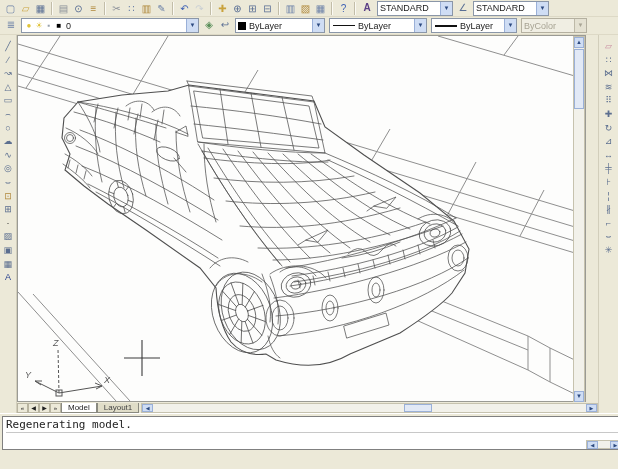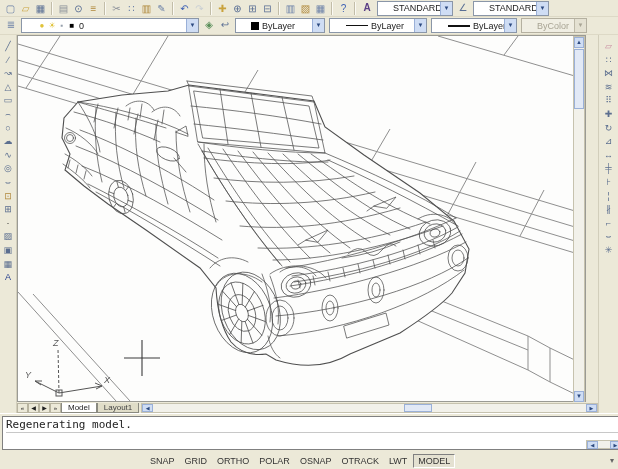--- a/index.html
+++ b/index.html
@@ -13,21 +13,21 @@
   .tbi{width:15px;height:15px;line-height:14px;text-align:center;font-size:10px;
        display:inline-block;box-sizing:border-box;border:1px solid transparent;
        border-radius:2px;cursor:default;flex:0 0 auto;}
   .tbi.dim{opacity:.45;}
   .tbsep{display:inline-block;width:1px;height:13px;background:#c2bda8;
          border-right:1px solid #fbfaf4;margin:0 3px;flex:0 0 auto;}
   .tbbtn{width:16px;height:15px;line-height:14px;text-align:center;font-size:10px;
          display:inline-block;flex:0 0 auto;}
   .combo{display:inline-flex;align-items:center;height:15px;background:#fff;
          border:1px solid #8a96a8;font-size:9px;box-sizing:border-box;
-         padding-left:15px;margin:0 2px;flex:0 0 auto;}
+         padding-left:2px;margin:0 2px;flex:0 0 auto;}
   .combo .val{white-space:nowrap;overflow:hidden;}
   .combo .arrow{width:11px;height:13px;background:#cfddf4;border-left:1px solid #9ab0d8;
          color:#2c4a80;font-size:6px;line-height:13px;text-align:center;margin-left:auto;flex:0 0 auto;}
   .combo.disabled{background:#f0eee3;color:#a8a494;border-color:#b4b0a0;}
   .combo.disabled .arrow{background:#e4e1d2;border-color:#bdb9a8;color:#a8a494;}
   .lsample{display:inline-block;width:22px;border-top:1px solid #111;margin:0 3px 0 1px;flex:0 0 auto;}
   .lsample.thick{border-top-width:2px;}
   .swatch{display:inline-block;width:8px;height:8px;background:#000;margin-right:3px;flex:0 0 auto;}
   .mini{font-size:8px;width:10px;text-align:center;flex:0 0 auto;}
   
@@ -444,26 +444,14 @@
     <div id="cmdScroll">
       <span class="sbtn" style="top:0;width:11px;">▲</span>
       <span class="sbtn" style="bottom:0;width:11px;">▼</span>
     </div>
     <div id="cmdHs">
       <span class="hbtn" style="left:0;">◀</span>
       <span class="hbtn" style="right:0;">▶</span>
     </div>
   </div>
 
-  <div id="status">
-    <span id="coordBox"></span>
-    <span class="toggle">SNAP</span>
-    <span class="toggle">GRID</span>
-    <span class="toggle">ORTHO</span>
-    <span class="toggle">POLAR</span>
-    <span class="toggle">OSNAP</span>
-    <span class="toggle">OTRACK</span>
-    <span class="toggle">LWT</span>
-    <span class="toggle pressed">MODEL</span>
-    <span id="trayBtn">▾</span>
-  </div>
 
 </div>
 
 </body></html>

